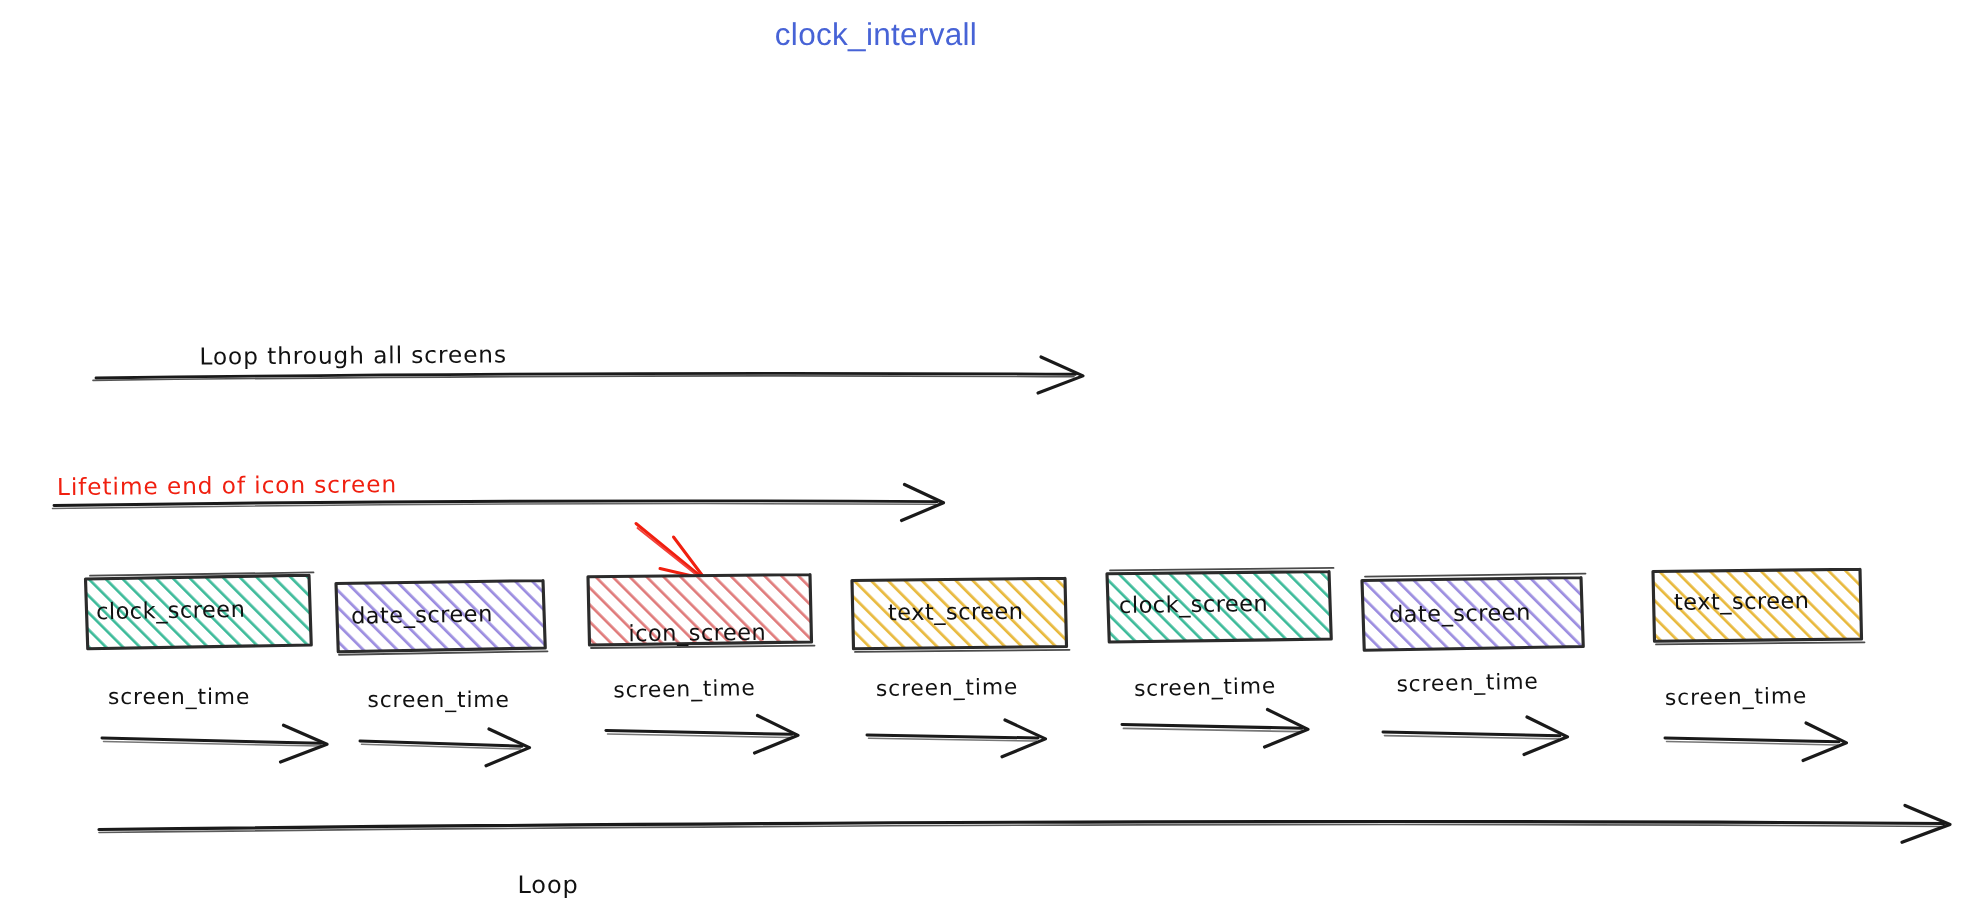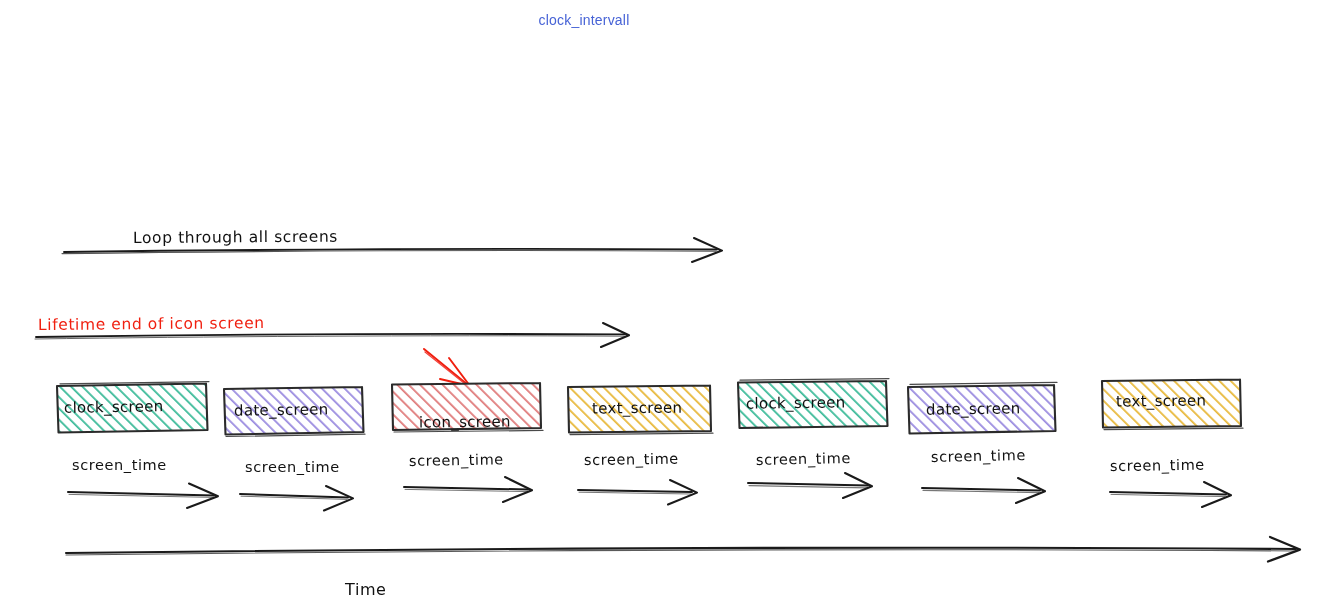--- a/index.html
+++ b/index.html
@@ -23,21 +23,21 @@
   }
 
   .title {
     position: absolute;
     left: 0;
     top: 12px;
     width: 1168px;
     text-align: center;
     color: #4763d6;
     font-family: "Liberation Sans", sans-serif;
-    font-size: 14px;
+    font-size: 21px;
     letter-spacing: 0.2px;
   }
 
   
   .hand {
     position: absolute;
     font-family: "DejaVu Sans", sans-serif;
     color: #111111;
     white-space: nowrap;
     letter-spacing: 0.6px;
@@ -187,21 +187,21 @@
     <path d="M1270,537 L1300,549.6 L1268,561.5" fill="none" stroke="#1a1a1a" stroke-width="2.2" stroke-linecap="round" stroke-linejoin="round"></path>
   </g>
 </svg>
 
 <div class="title">clock_intervall</div>
 
 <div class="hand" style="left:133px; top:229px; font-size:15.5px; transform: rotate(-0.4deg);">Loop through all screens</div>
 
 <div class="hand redtext" style="left:38px; top:316px; font-size:15.5px; transform: rotate(-0.5deg);">Lifetime end of icon screen</div>
 
-<div class="hand" style="left:345px; top:580px; font-size:16px;">Time</div>
+<div class="hand" style="left:345px; top:580px; font-size:16px;">Loop</div>
 
 <div class="box-label" style="left:64px; top:398px; transform: rotate(-0.9deg);">clock_screen</div>
 <div class="box-label" style="left:234px; top:401px; transform: rotate(-0.9deg);">date_screen</div>
 <div class="box-label" style="left:419px; top:413px; transform: rotate(-0.6deg);">icon_screen</div>
 <div class="box-label" style="left:592px; top:399px; transform: rotate(-0.6deg);">text_screen</div>
 <div class="box-label" style="left:746px; top:394px; transform: rotate(-0.8deg);">clock_screen</div>
 <div class="box-label" style="left:926px; top:400px; transform: rotate(-0.9deg);">date_screen</div>
 <div class="box-label" style="left:1116px; top:392px; transform: rotate(-0.7deg);">text_screen</div>
 
 <div class="hand" style="left:72px; top:457px; font-size:14.5px;">screen_time</div>

